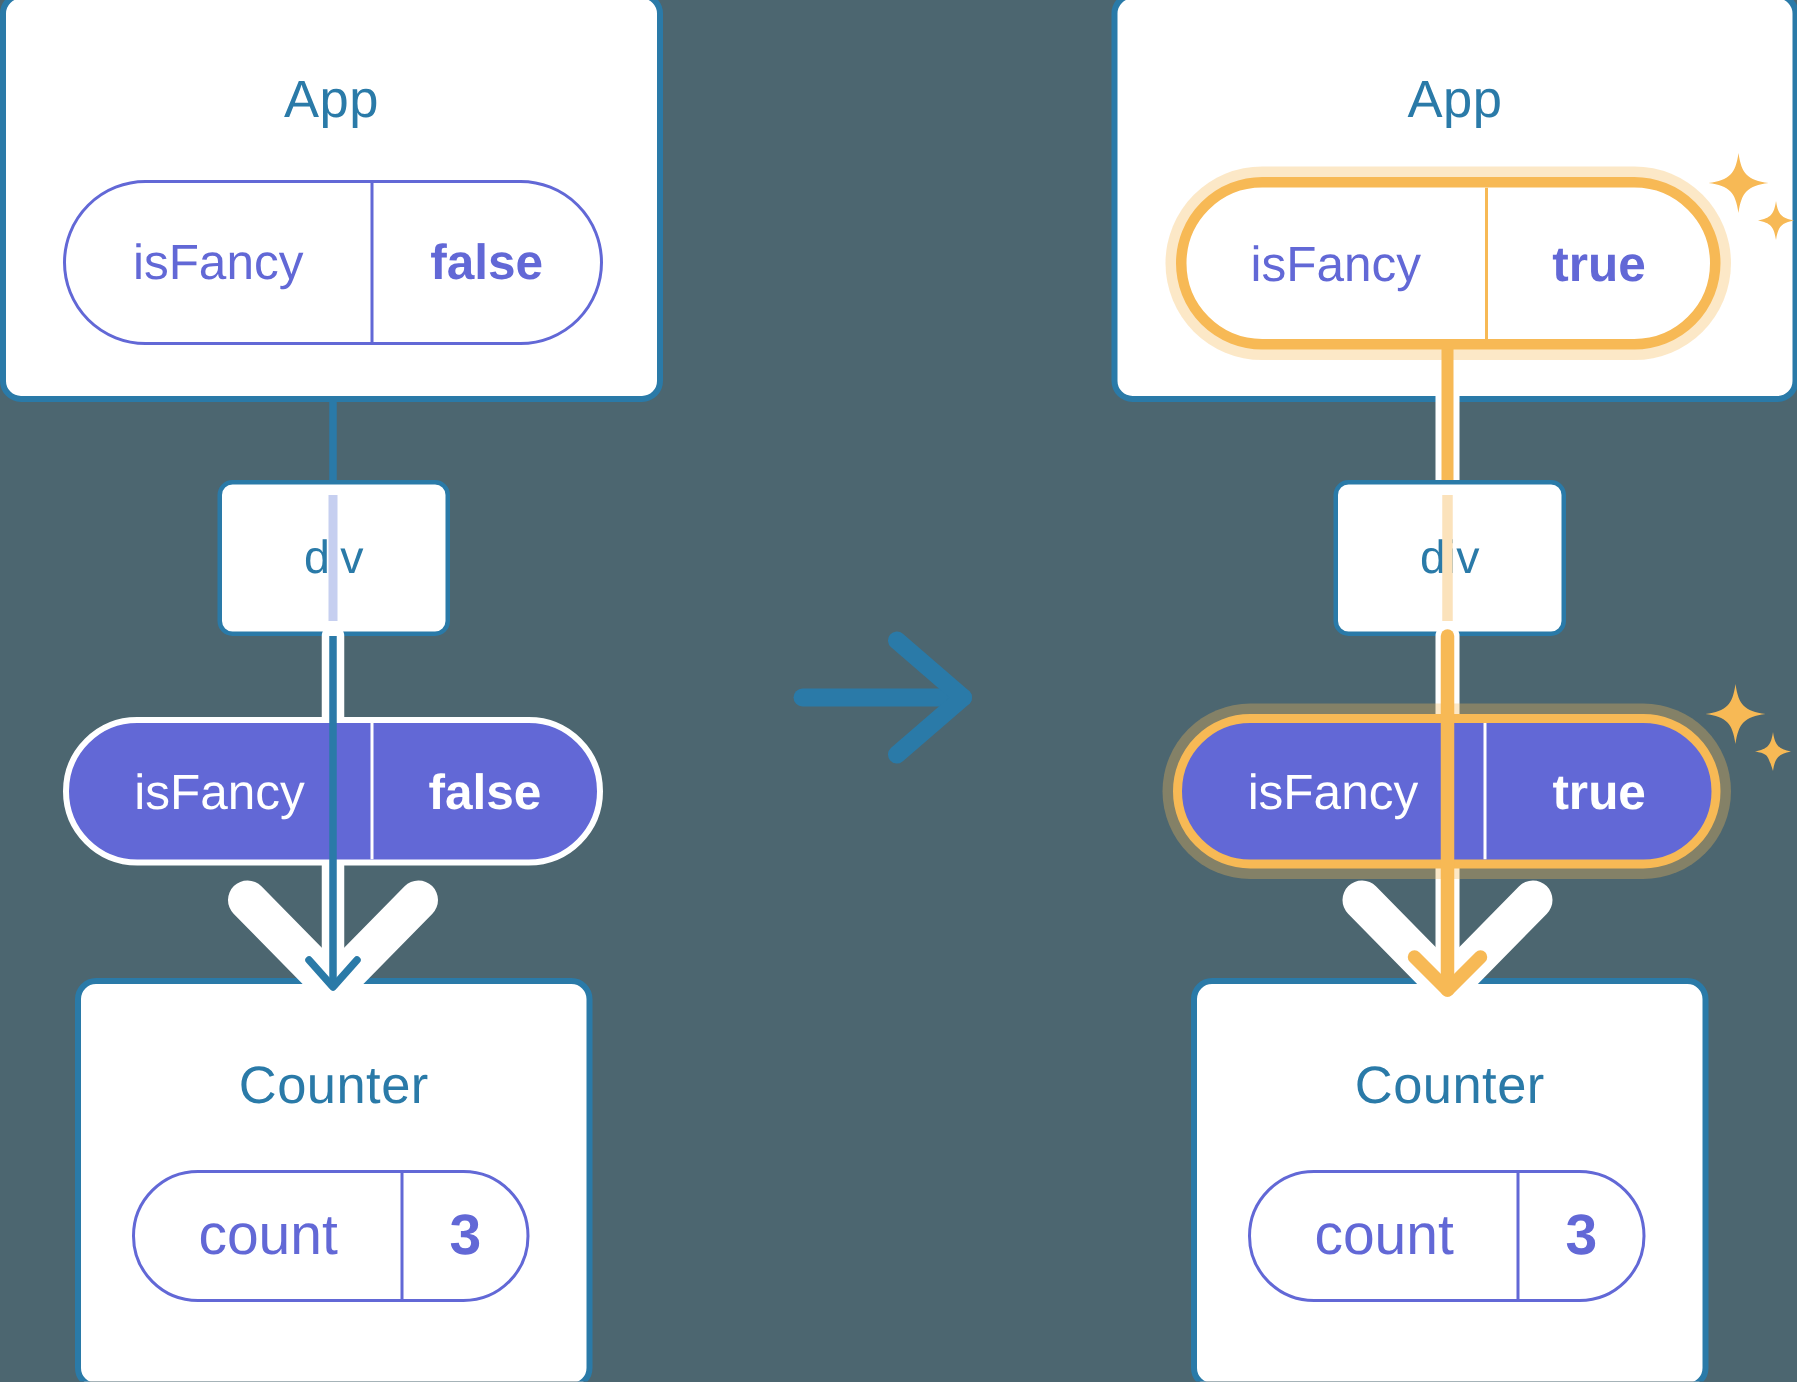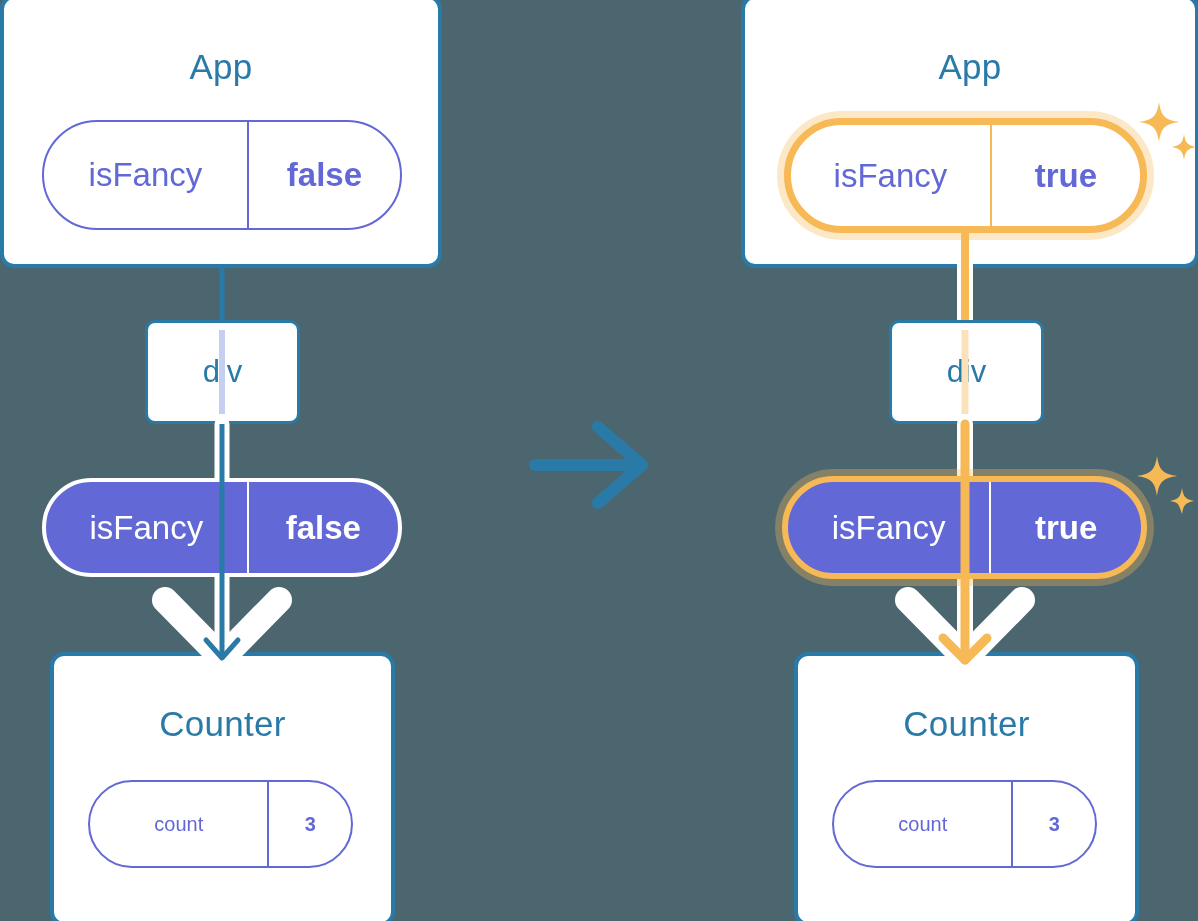--- a/index.html
+++ b/index.html
@@ -124,21 +124,21 @@
 
   
   .pill-app   { left: 42px;  top: 120px; width: 360px; height: 110px; }
   .pill-app-r { left: 185px; top: 118px; width: 363px; height: 115px; }
   .pill-state   { left: 42px;  top: 478px; width: 360px; height: 99px; }
   .pill-state-r { left: 183px; top: 476px; width: 365px; height: 103px; }
   .pill-count   { left: 88px;  top: 780px; width: 265px; height: 88px; }
   .pill-count-r { left: 233px; top: 780px; width: 265px; height: 88px; }
 
   .fs-33 { font-size: 33px; text-align: center; }
-  .fs-30 { font-size: 20px; }
+  .fs-30 { font-size: 38px; }
   .seg-name { flex: 0 0 57%; }
   .seg-val  { flex: 1 1 auto; font-weight: bold; }
   .seg-name-count { flex: 0 0 68%; }
 
   
   .wires { position: absolute; left: 0; top: 0; width: 599px; height: 921px; }
   .wires-under { z-index: 2; }
   .wires-over  { z-index: 7; }
   .wires-top   { z-index: 9; }
 

